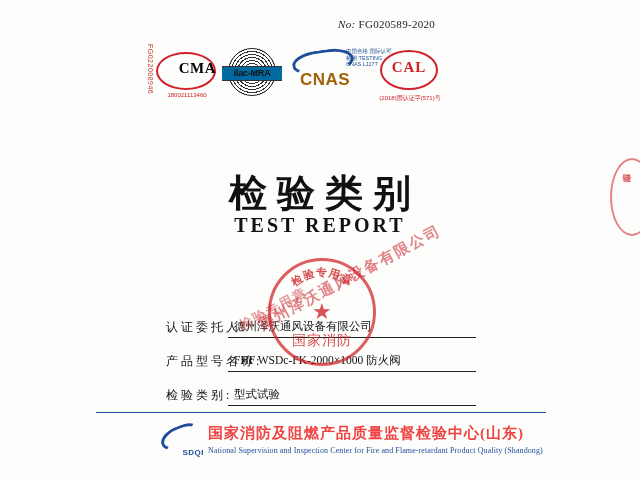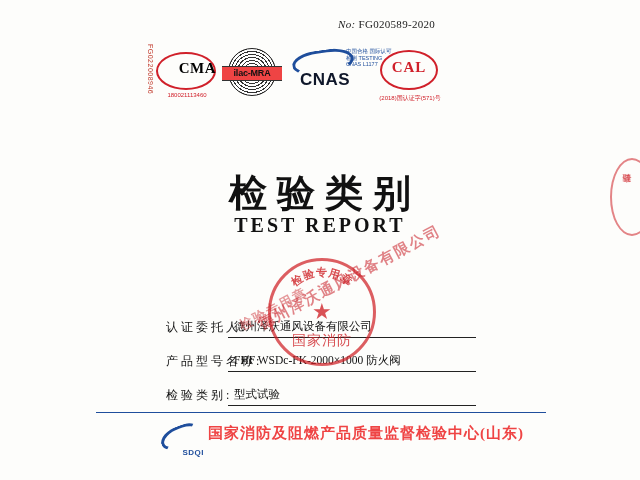--- a/index.html
+++ b/index.html
@@ -105,21 +105,21 @@
     border-radius: 50%;
     border: 1px solid #222;
     background:
       repeating-radial-gradient(circle at 50% 50%, #ffffff 0 2px, #333333 2px 3px);
     box-sizing: border-box;
   }
   .ilac-band {
     position: absolute;
     left: 0px; top: 18px;
     width: 60px; height: 13px;
-    background: #ef4444;
+    background: #0369a1;
     border-top: 1px solid #333;
     border-bottom: 1px solid #333;
     text-align: center;
     font-family: "Liberation Sans", sans-serif;
     font-weight: bold;
     font-size: 9px;
     line-height: 13px;
     color: #111;
     letter-spacing: -0.2px;
   }
@@ -137,21 +137,21 @@
     transform: rotate(-8deg);
   }
   .cnas-text {
     position: absolute;
     left: 0; top: 22px;
     width: 78px;
     text-align: center;
     font-family: "Liberation Sans", sans-serif;
     font-weight: bold;
     font-size: 17px;
-    color: #0f172a;
+    color: #a16207;
     letter-spacing: 0.5px;
   }
   .cnas-side {
     position: absolute;
     left: 60px; top: 0px;
     width: 46px;
     font-size: 5.5px;
     line-height: 6.5px;
     color: #1f4e9c;
     font-family: "Liberation Sans", sans-serif;
@@ -486,15 +486,16 @@
   <div class="diag-stamp">德州泽沃通风设备有限公司</div>
   <div class="diag-stamp second">检验专用章</div>
 
   <div class="footer-rule"></div>
   <div class="footer">
     <div class="sdqi-mark">
       <div class="sdqi-swoosh"></div>
       <div class="sdqi-text">SDQI</div>
     </div>
     <div class="footer-cn">国家消防及阻燃产品质量监督检验中心(山东)</div>
+    <div class="footer-en">National Supervision and Inspection Center for Fire and Flame-retardant Product Quality (Shandong)</div>
   </div>
 
 </div>
 
 </body></html>

